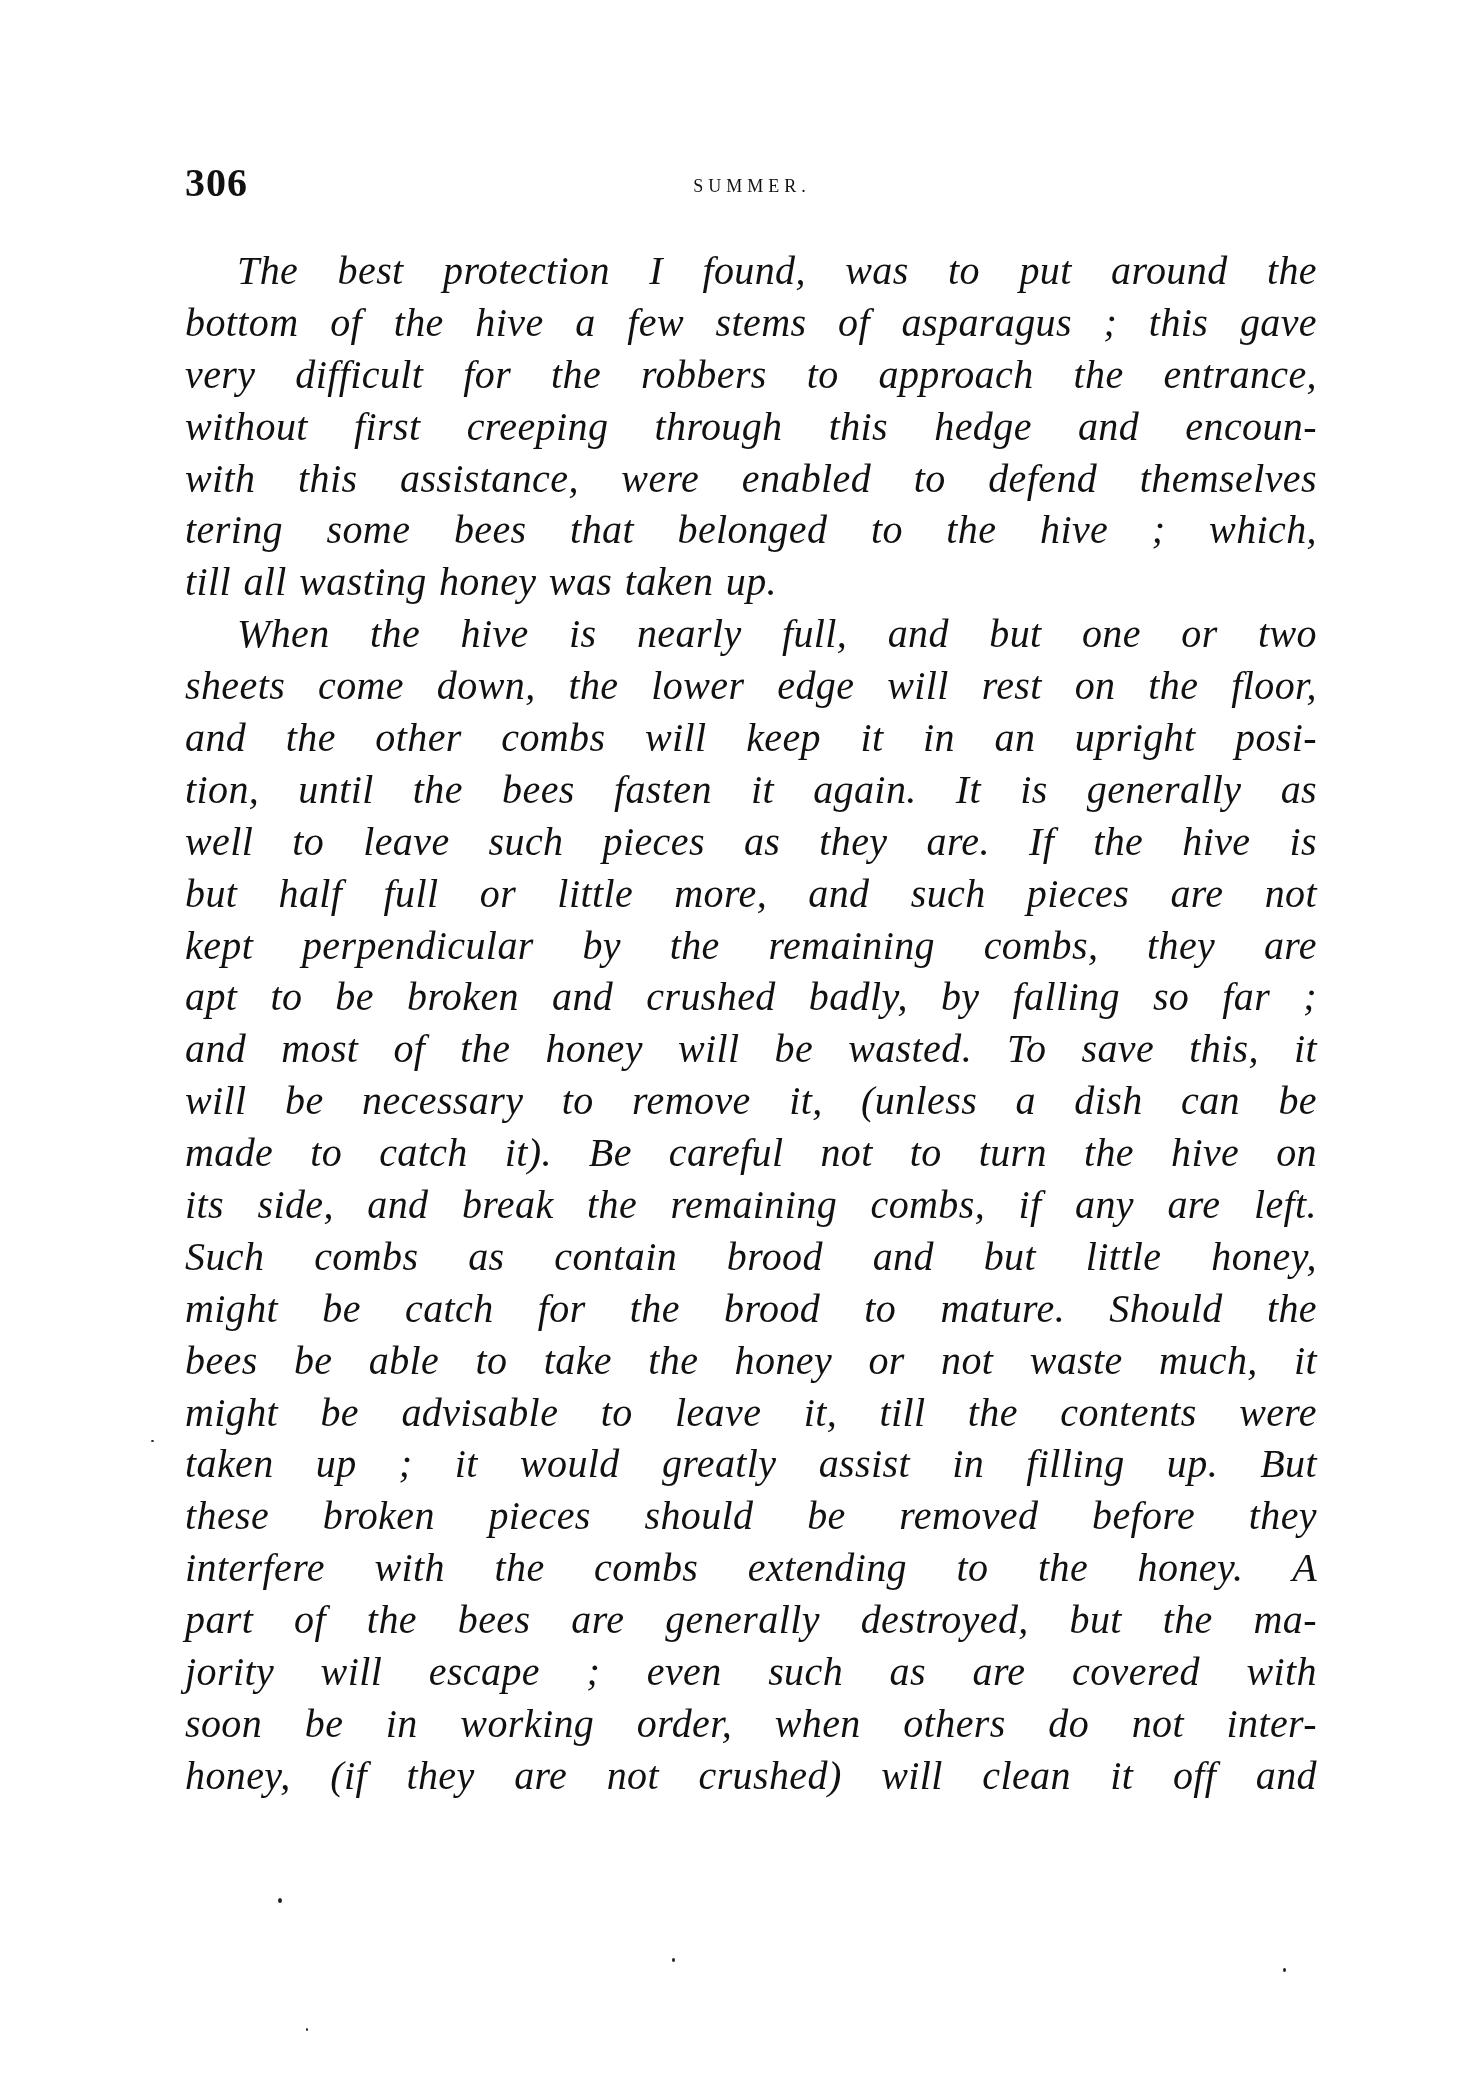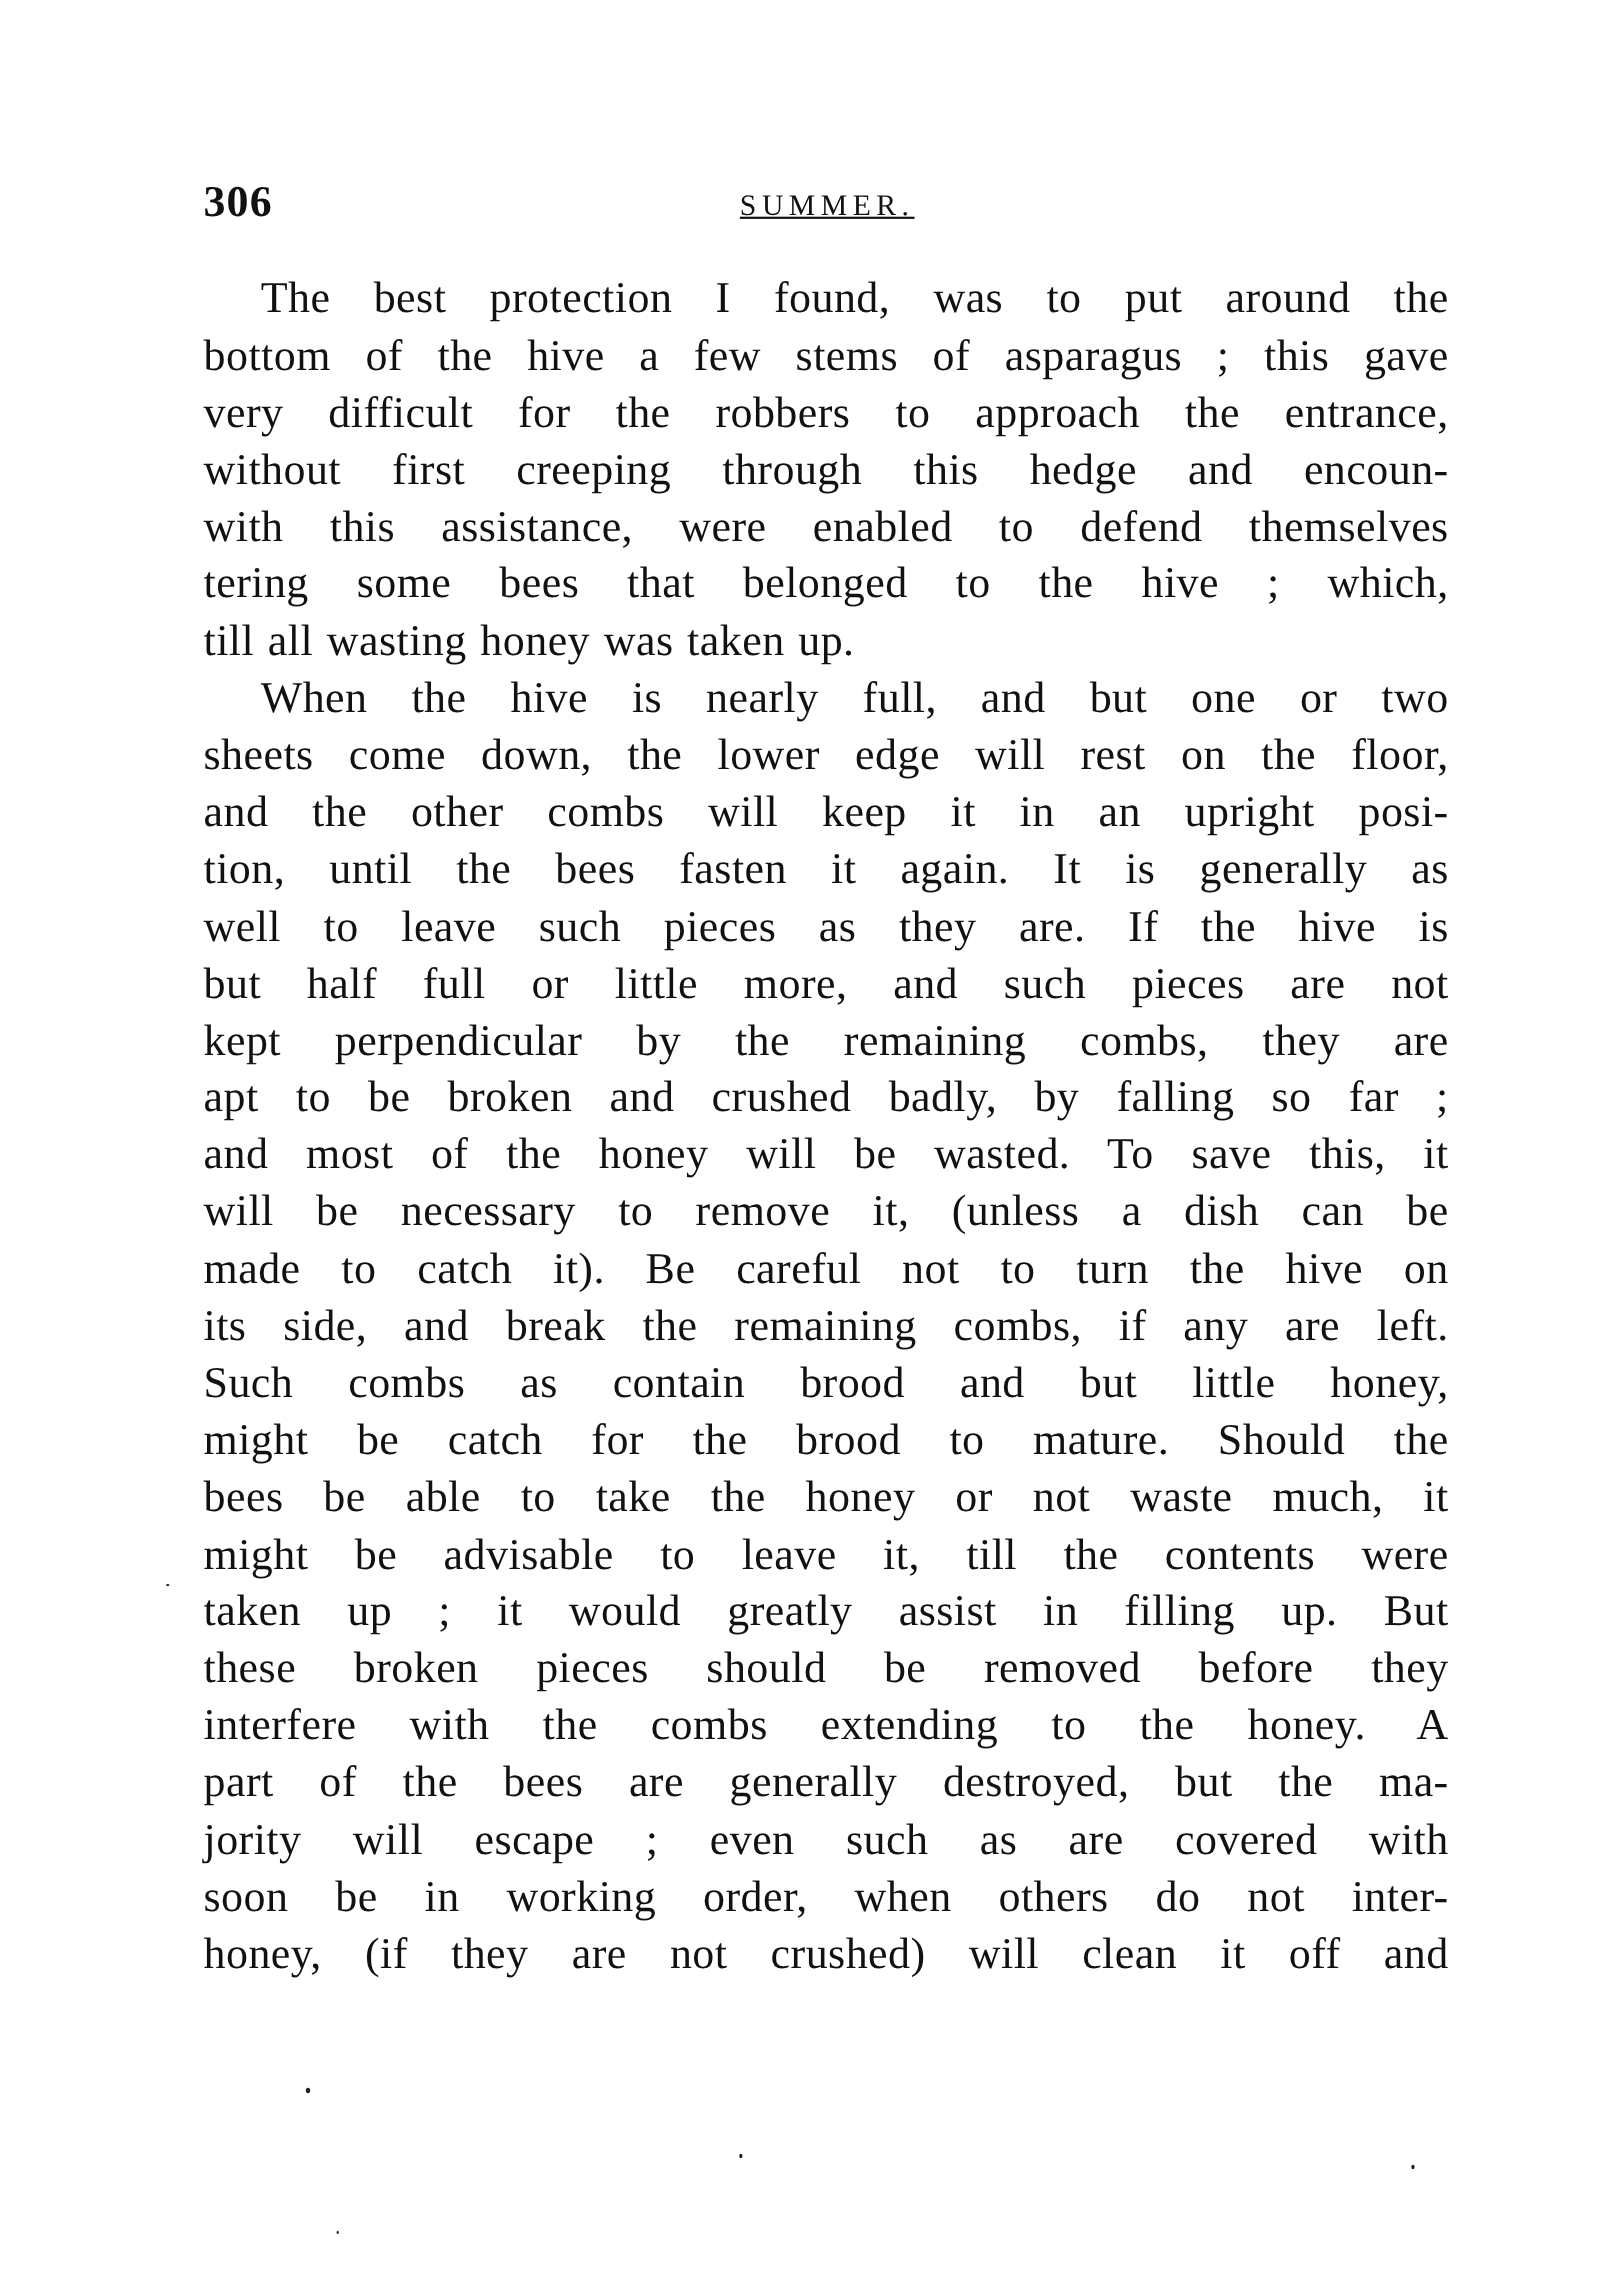--- a/index.html
+++ b/index.html
@@ -37,31 +37,31 @@
     font-weight: bold;
     line-height: 46px;
     letter-spacing: 1px;
   }
   .section-title {
     position: absolute;
     left: 472px;
     top: 6px;
     width: 190px;
     text-align: center;
-    font-size: 27px;
+    font-size: 18px;
     line-height: 40px;
     letter-spacing: 5px;
     font-weight: normal;
-    text-decoration: underline;
   }
   .body-text {
     position: absolute;
     left: 185px;
     top: 245px;
     width: 1132px;
+    font-style: italic;
   }
   .para {
     margin: 0;
     padding: 0;
   }
   .line {
     display: block;
     height: 51.9px;
     line-height: 51.9px;
     font-size: 40px;

